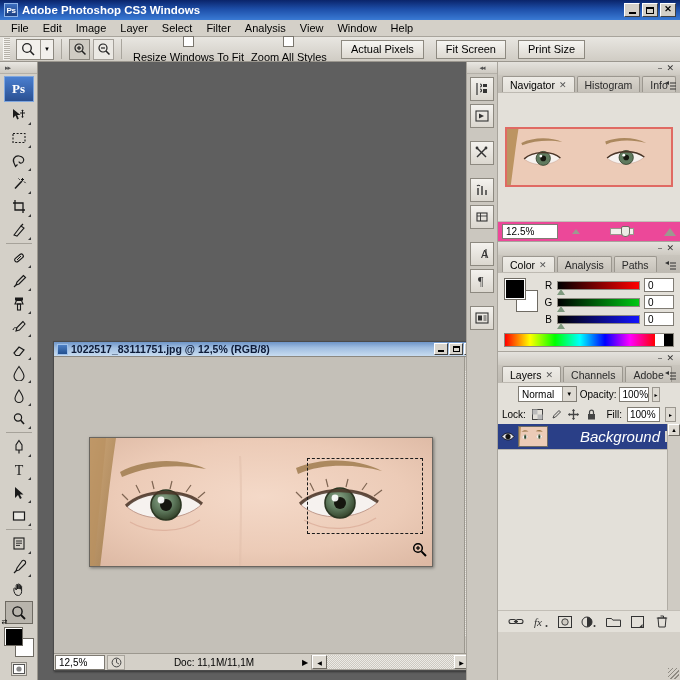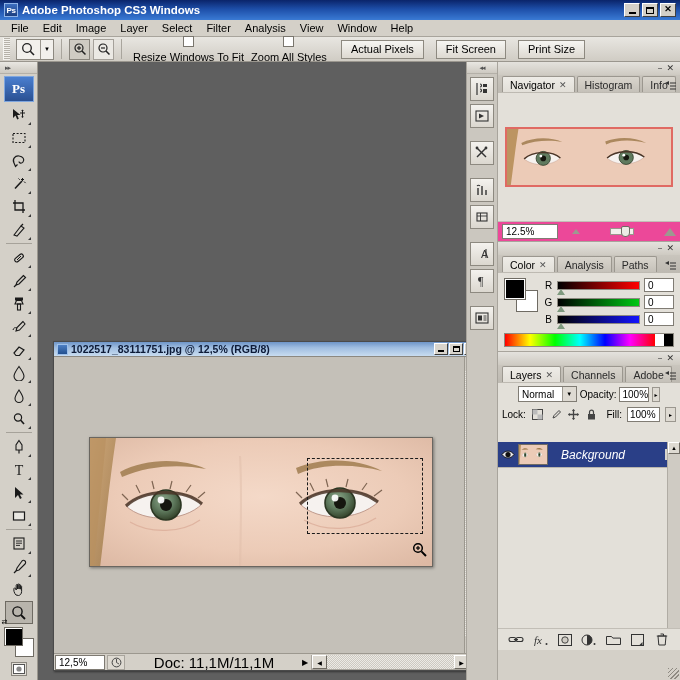--- a/index.html
+++ b/index.html
@@ -158,21 +158,21 @@
       repeating-conic-gradient(#cdc9c1 0 25%,#eceae5 0 50%) 0 0/2px 2px;}
   .statusbar{
     position:absolute;left:0;bottom:0;width:428px;height:17px;
     background:#d4d0c8;border-top:1px solid #9c988f;
     display:flex;align-items:center;
   }
   .st-zoom{width:50px;height:15px;background:#fff;border:1px solid #7e7a72;
     display:flex;align-items:center;padding-left:3px;font-size:10px;margin-left:1px;}
   .st-icon{width:18px;height:15px;display:flex;align-items:center;justify-content:center;
     border:1px solid #a9a59d;background:#dedad2;margin-left:2px;}
-  .st-doc{flex:0 0 170px;height:15px;font-size:15px;display:flex;
+  .st-doc{flex:0 0 170px;height:15px;font-size:10px;display:flex;
     align-items:center;justify-content:center;margin-left:4px;}
   .st-tri{width:12px;height:15px;display:flex;align-items:center;justify-content:center;font-size:8px;}
   .st-rest{flex:1;height:15px;background:
       repeating-conic-gradient(#cdc9c1 0 25%,#eceae5 0 50%) 0 0/2px 2px;
       border:1px solid #a9a59d;display:flex;align-items:center;}
   .st-grip{width:12px;height:15px;background:
       repeating-linear-gradient(135deg,#8e8a82 0 1px,transparent 1px 3px);}
 
   
   .icondock{
@@ -244,28 +244,28 @@
   .lay-opts{display:flex;align-items:center;gap:3px;padding:3px 20px;background:#e3e0d9;}
   .combo{width:86px;height:16px;background:#fff;border:1px solid #807c74;
     display:flex;align-items:center;font-size:10px;padding-left:3px;}
   .combo .ar{margin-left:auto;width:14px;height:14px;background:#dedad2;
     border-left:1px solid #9b978f;display:flex;align-items:center;justify-content:center;font-size:6px;}
   .lbl-sm{font-size:10px;}
   .numbox{width:33px;height:15px;background:#fff;border:1px solid #807c74;
     font-size:10px;display:flex;align-items:center;padding-left:2px;}
   .stepper{width:11px;height:15px;background:#dedad2;border:1px solid #9b978f;
     display:flex;align-items:center;justify-content:center;font-size:6px;}
-  .lock-row{display:flex;align-items:center;gap:5px;padding:2px 4px 20px;background:#e3e0d9;}
+  .lock-row{display:flex;align-items:center;gap:5px;padding:2px 4px 2px;background:#e3e0d9;}
   .lockbtn{width:13px;height:13px;display:flex;align-items:center;justify-content:center;}
   .layers-list{background:#e3e0d9;height:186px;position:relative;}
   .layer-row{display:flex;align-items:center;height:26px;background:#2a3f87;color:#fff;
     border-bottom:1px solid #b9b5ad;}
   .layer-eye{width:20px;display:flex;align-items:center;justify-content:center;}
   .layer-th{width:30px;height:21px;border:1px solid #6f6b63;overflow:hidden;position:relative;}
-  .layer-nm{flex:1;padding-left:13px;font-size:12px;font-style:italic;}
+  .layer-nm{flex:1;padding-left:13px;font-size:15px;font-style:italic;text-align:right;}
   .layer-lock{width:20px;display:flex;align-items:center;justify-content:center;}
   .lay-scroll{position:absolute;right:0;top:0;width:13px;height:186px;background:#cfcbc3;
     border-left:1px solid #b0aca4;}
   .lay-foot{height:22px;background:#e3e0d9;display:flex;align-items:center;
     justify-content:space-around;padding:0 6px;border-top:1px solid #c2beb6;}
   .lf-btn{width:17px;height:16px;display:flex;align-items:center;justify-content:center;}
   .pnl-resize{position:absolute;right:1px;bottom:1px;width:11px;height:11px;
     background:repeating-linear-gradient(135deg,#8e8a82 0 1px,transparent 1px 3px);}
   svg{display:block;}
 </style>

